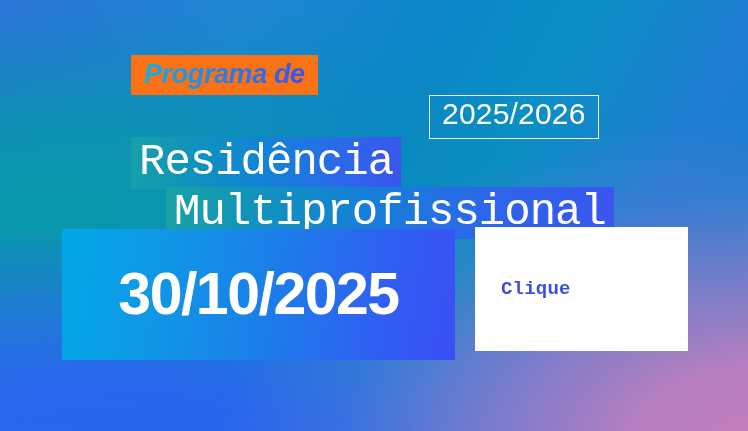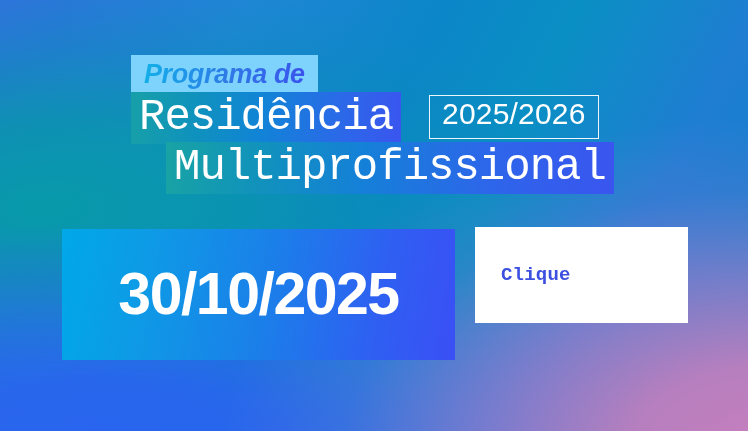--- a/index.html
+++ b/index.html
@@ -55,21 +55,21 @@
       rgba(170,125,200,.62) 42%,
       rgba(120,118,215,.26) 62%,
       rgba(60,110,220,0) 80%);
   }
 
   .content { position:absolute; inset:0; }
 
   
   .kicker-chip {
     position:absolute; left:131px; top:55px;
-    background:#7dd3fc;
+    background:#f97316;
     padding:4px 13px 6px 13px;
   }
   .kicker-text {
     font-family:"Liberation Sans", sans-serif;
     font-style:italic;
     font-weight:700;
     font-size:27px;
     line-height:30px;
     letter-spacing:-.4px;
     white-space:nowrap;
@@ -78,20 +78,21 @@
     background-clip:text;
     color:transparent;
     -webkit-text-fill-color:transparent;
   }
 
   
   .title-row {
     position:absolute;
     display:flex;
     align-items:flex-start;
+    margin-top:45px;
   }
   .row-residencia { left:131px; top:92px; }
   .row-multi      { left:131px; top:142px;padding-left:35px; }
 
   .hl-band {
     display:flex;
     align-items:center;
     padding:1px 8px 3px 8px;
     font-family:"Liberation Mono", "DejaVu Sans Mono", monospace;
     font-weight:400;
@@ -168,21 +169,21 @@
     line-height:49px;
     letter-spacing:-1.5px;
     color:#ffffff;
     white-space:nowrap;
   }
 
   
   .cta-card {
     position:absolute;
     left:475px; top:227px;
-    width:213px; height:96px;
+    width:213px; height:124px;
     background:#ffffff;
     display:flex;
     flex-direction:column;
     justify-content:center;
     padding-left:26px;
     gap:3px;
     cursor:pointer;
   }
   .cta-line {
     font-family:"Liberation Mono", "DejaVu Sans Mono", monospace;

